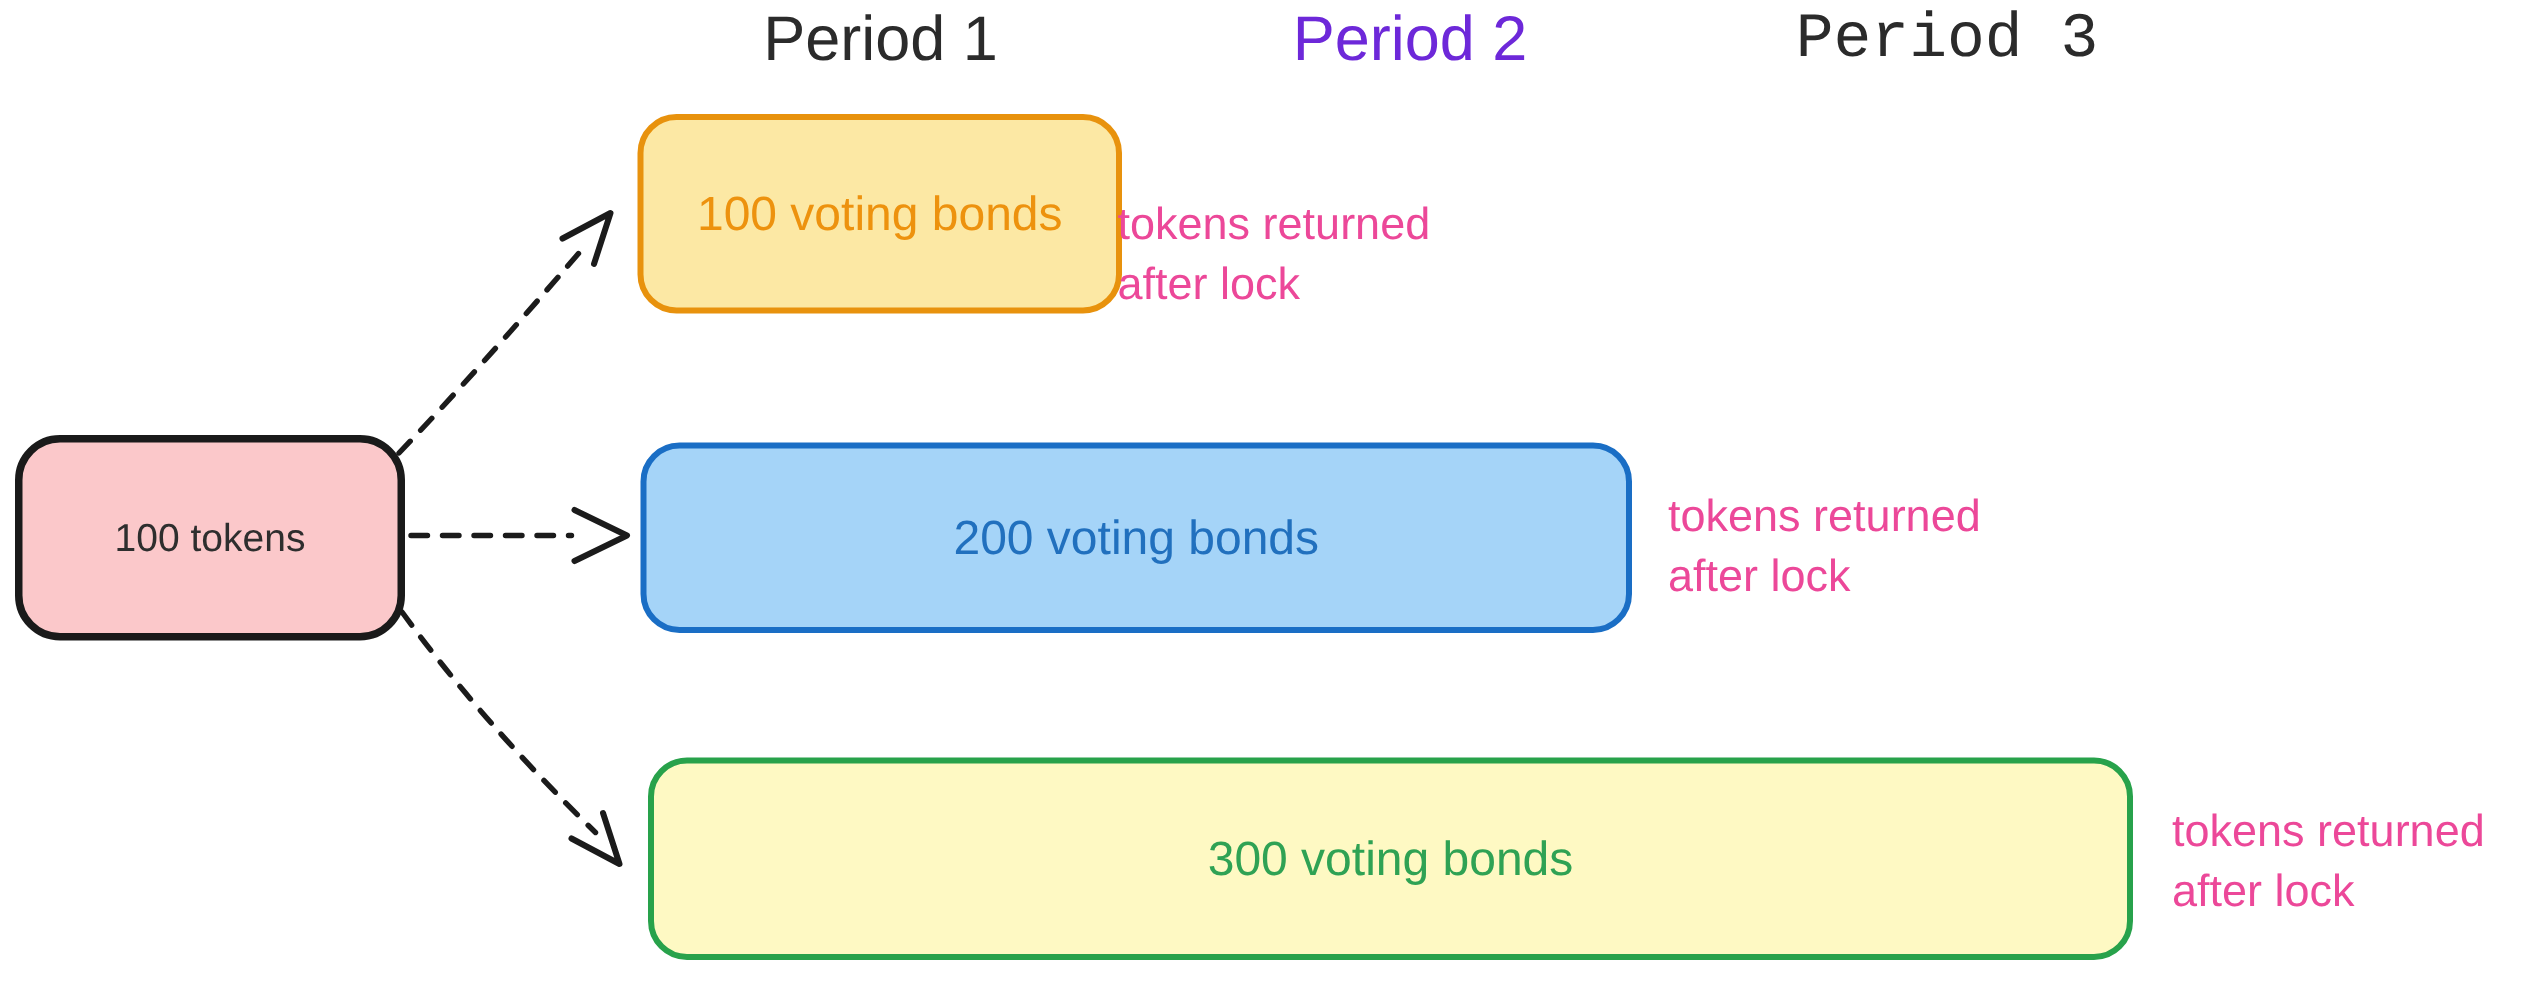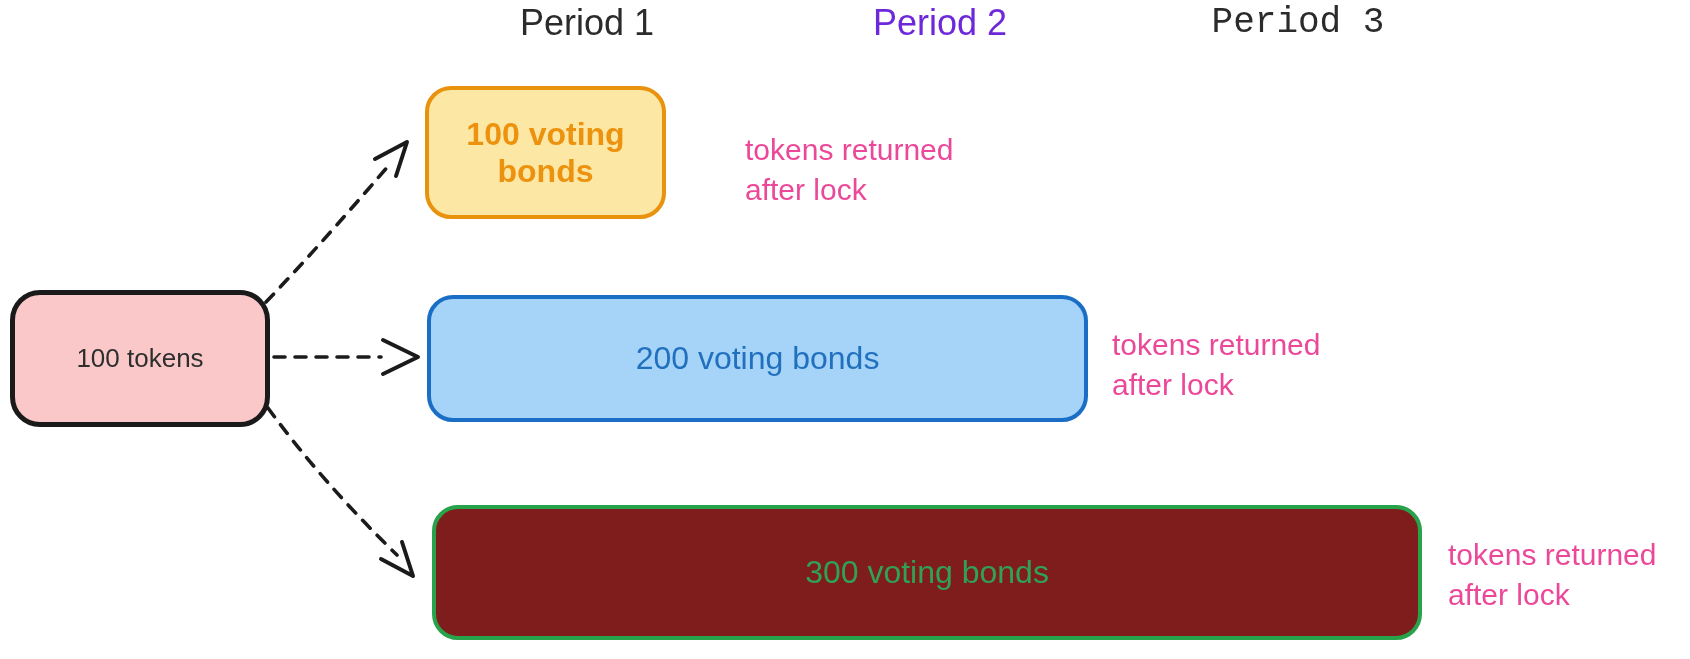--- a/index.html
+++ b/index.html
@@ -13,21 +13,21 @@
     height: 659px;
     background: #ffffff;
     overflow: hidden;
     font-family: "Liberation Sans", sans-serif;
   }
   .period-label {
     position: absolute;
     top: 2px;
     width: 240px;
     text-align: center;
-    font-size: 36px;
+    font-size: 42px;
     font-weight: 500;
     color: #2b2b2b;
   }
   .p1 { left: 467px; }
   .p2 { left: 820px; }
   .p3 { left: 1178px; font-family: Liberation Mono, monospace; }
 
   .arrows {
     position: absolute;
     left: 0; top: 0;
@@ -65,21 +65,21 @@
     border-radius: 30px;
     font-size: 26px;
     line-height: 39px;
   }
   .bond {
     border-width: 4px;
     border-radius: 26px;
     font-size: 32px;
     font-weight: 500;
   }
-  .bond1 { left: 425px; top: 86px;  width: 241px; height: 133px; font-weight: bold; }
+  .bond1 { left: 425px; top: 76px;  width: 323px; height: 133px; }
   .bond2 { left: 427px; top: 295px; width: 661px; height: 127px; }
   .bond3 { left: 432px; top: 505px; width: 990px; height: 135px; }
 
   .note {
     position: absolute;
     font-size: 30px;
     line-height: 40px;
     color: #ec4899;
     white-space: nowrap;
   }
@@ -122,21 +122,21 @@
   </div>
 
   <div class="box bond bond2" style="background-color: rgb(165, 212, 248); border-color: rgb(26, 110, 197); color: rgb(33, 112, 190); text-align: right;">
     <span>200 voting bonds</span>
   </div>
   <div class="note note2">
     <span>tokens returned</span><br>
     <span>after lock</span>
   </div>
 
-  <div class="box bond bond3" style="background-color: #7f1d1d; border-color: rgb(40, 162, 75); color: rgb(47, 162, 84);">
+  <div class="box bond bond3" style="background-color: #fef9c3; border-color: rgb(40, 162, 75); color: rgb(47, 162, 84);">
     <span>300 voting bonds</span>
   </div>
   <div class="note note3">
     <span>tokens returned</span><br>
     <span>after lock</span>
   </div>
 
 </div>
 
 </body></html>

